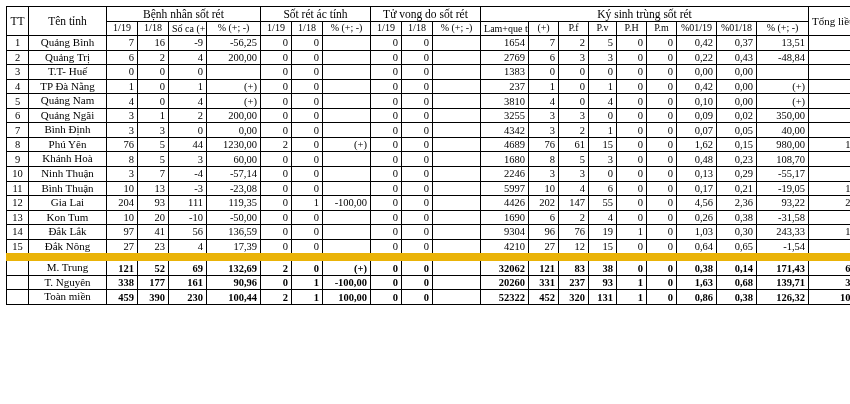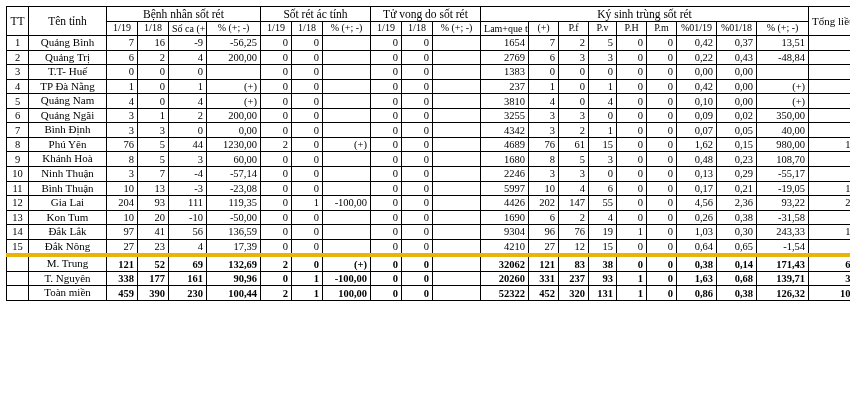--- a/index.html
+++ b/index.html
@@ -67,21 +67,21 @@
     font-size: 11px;
   }
   tbody tr.sumrow td {
     font-weight: bold;
   }
   tbody tr.sumrow td.name {
     text-align: center;
     font-weight: normal;
   }
   tr.sumrow.first td {
-    border-top: 4px solid #eab308;
+    border-top: 8px solid #eab308;
   }
   col.c-tt      { width: 22px; }
   col.c-prov    { width: 78px; }
   col.c-a1      { width: 31px; }
   col.c-a2      { width: 31px; }
   col.c-a3      { width: 38px; }
   col.c-a4      { width: 54px; }
   col.c-b1      { width: 31px; }
   col.c-b2      { width: 31px; }
   col.c-b3      { width: 48px; }

